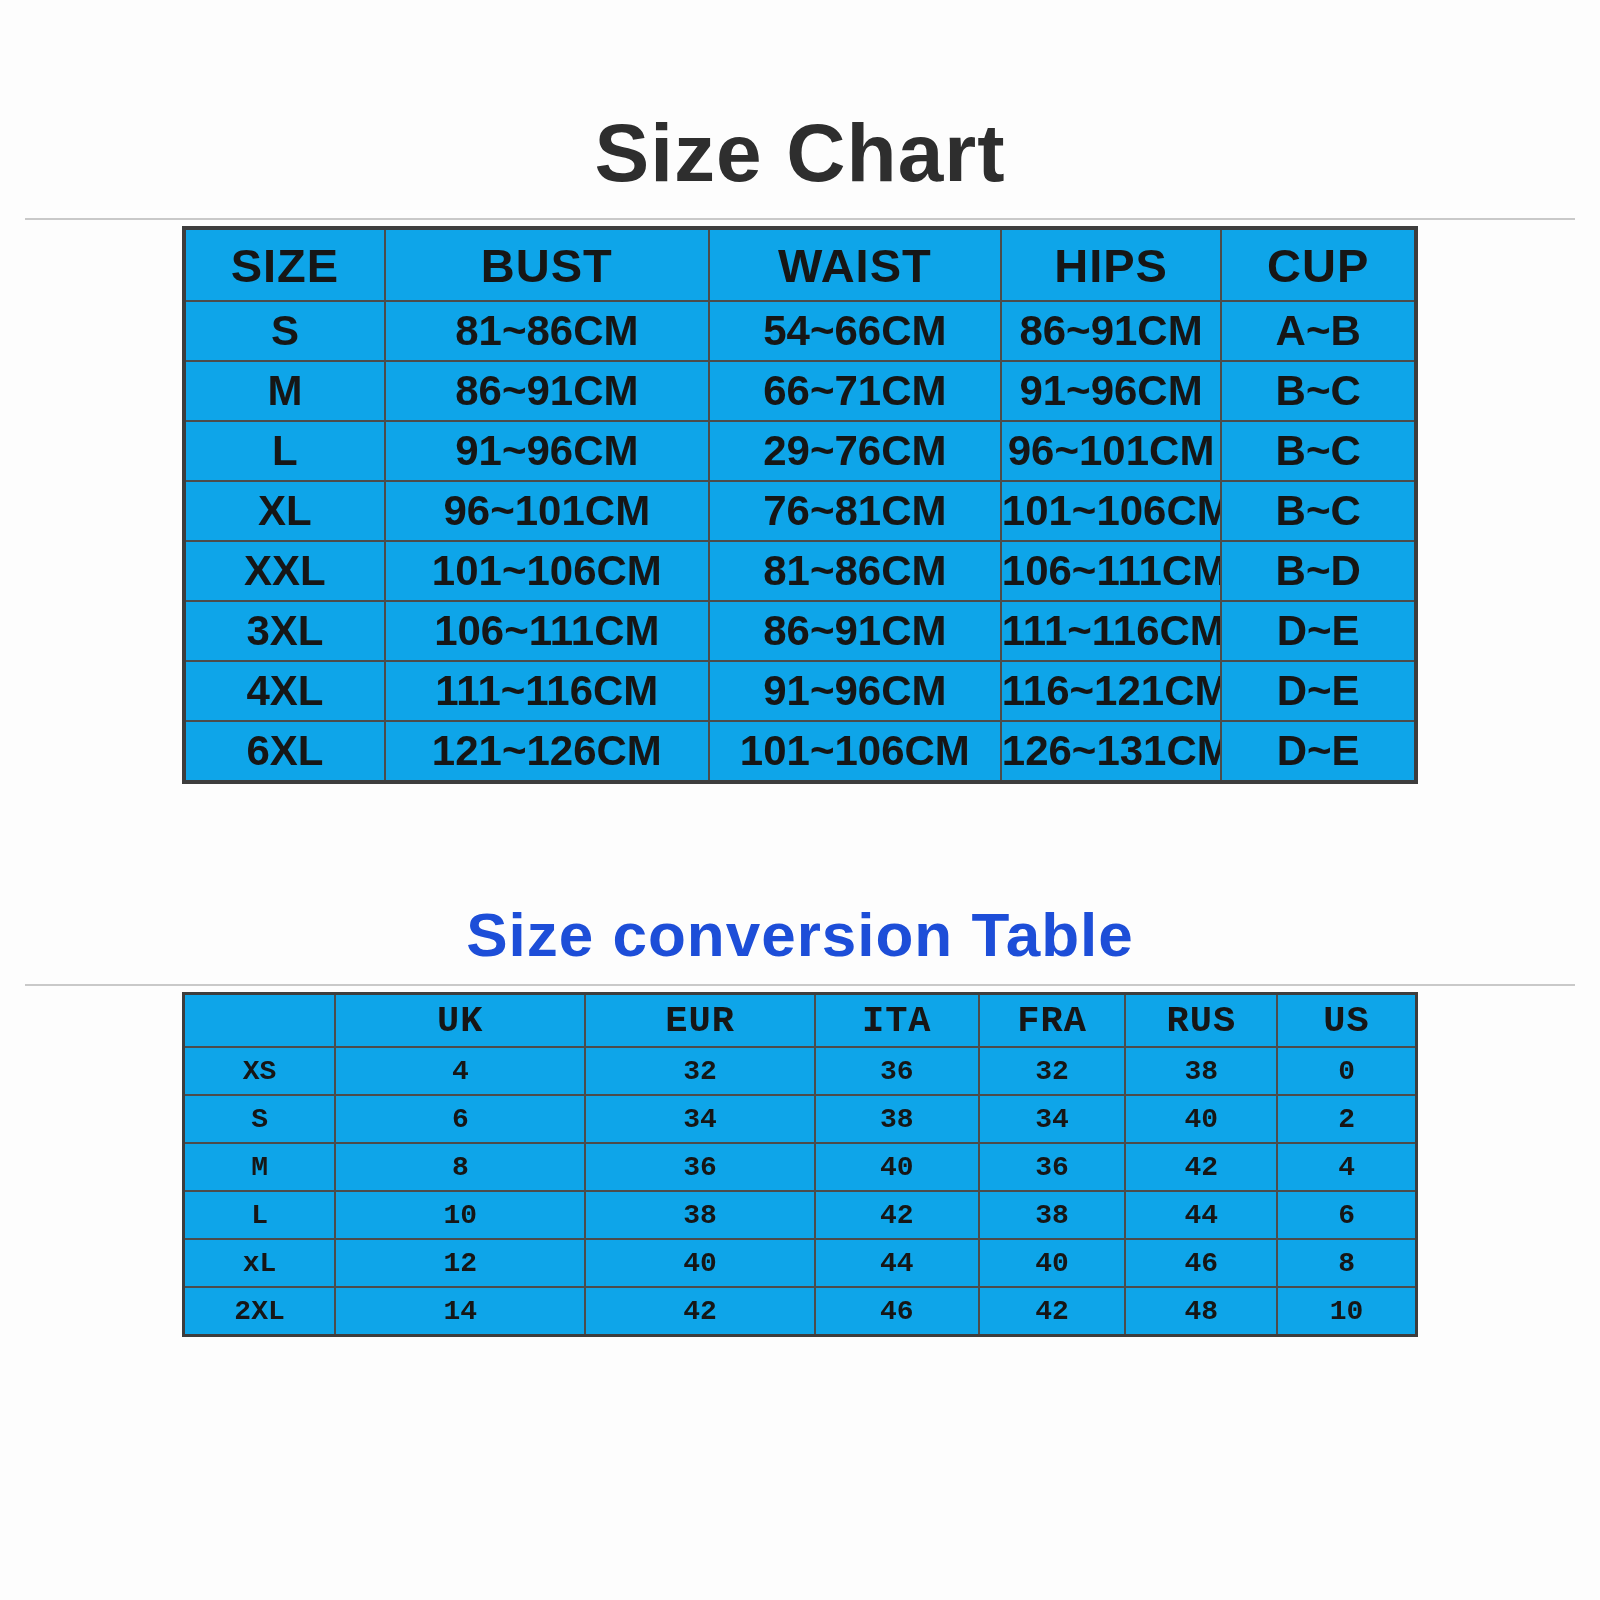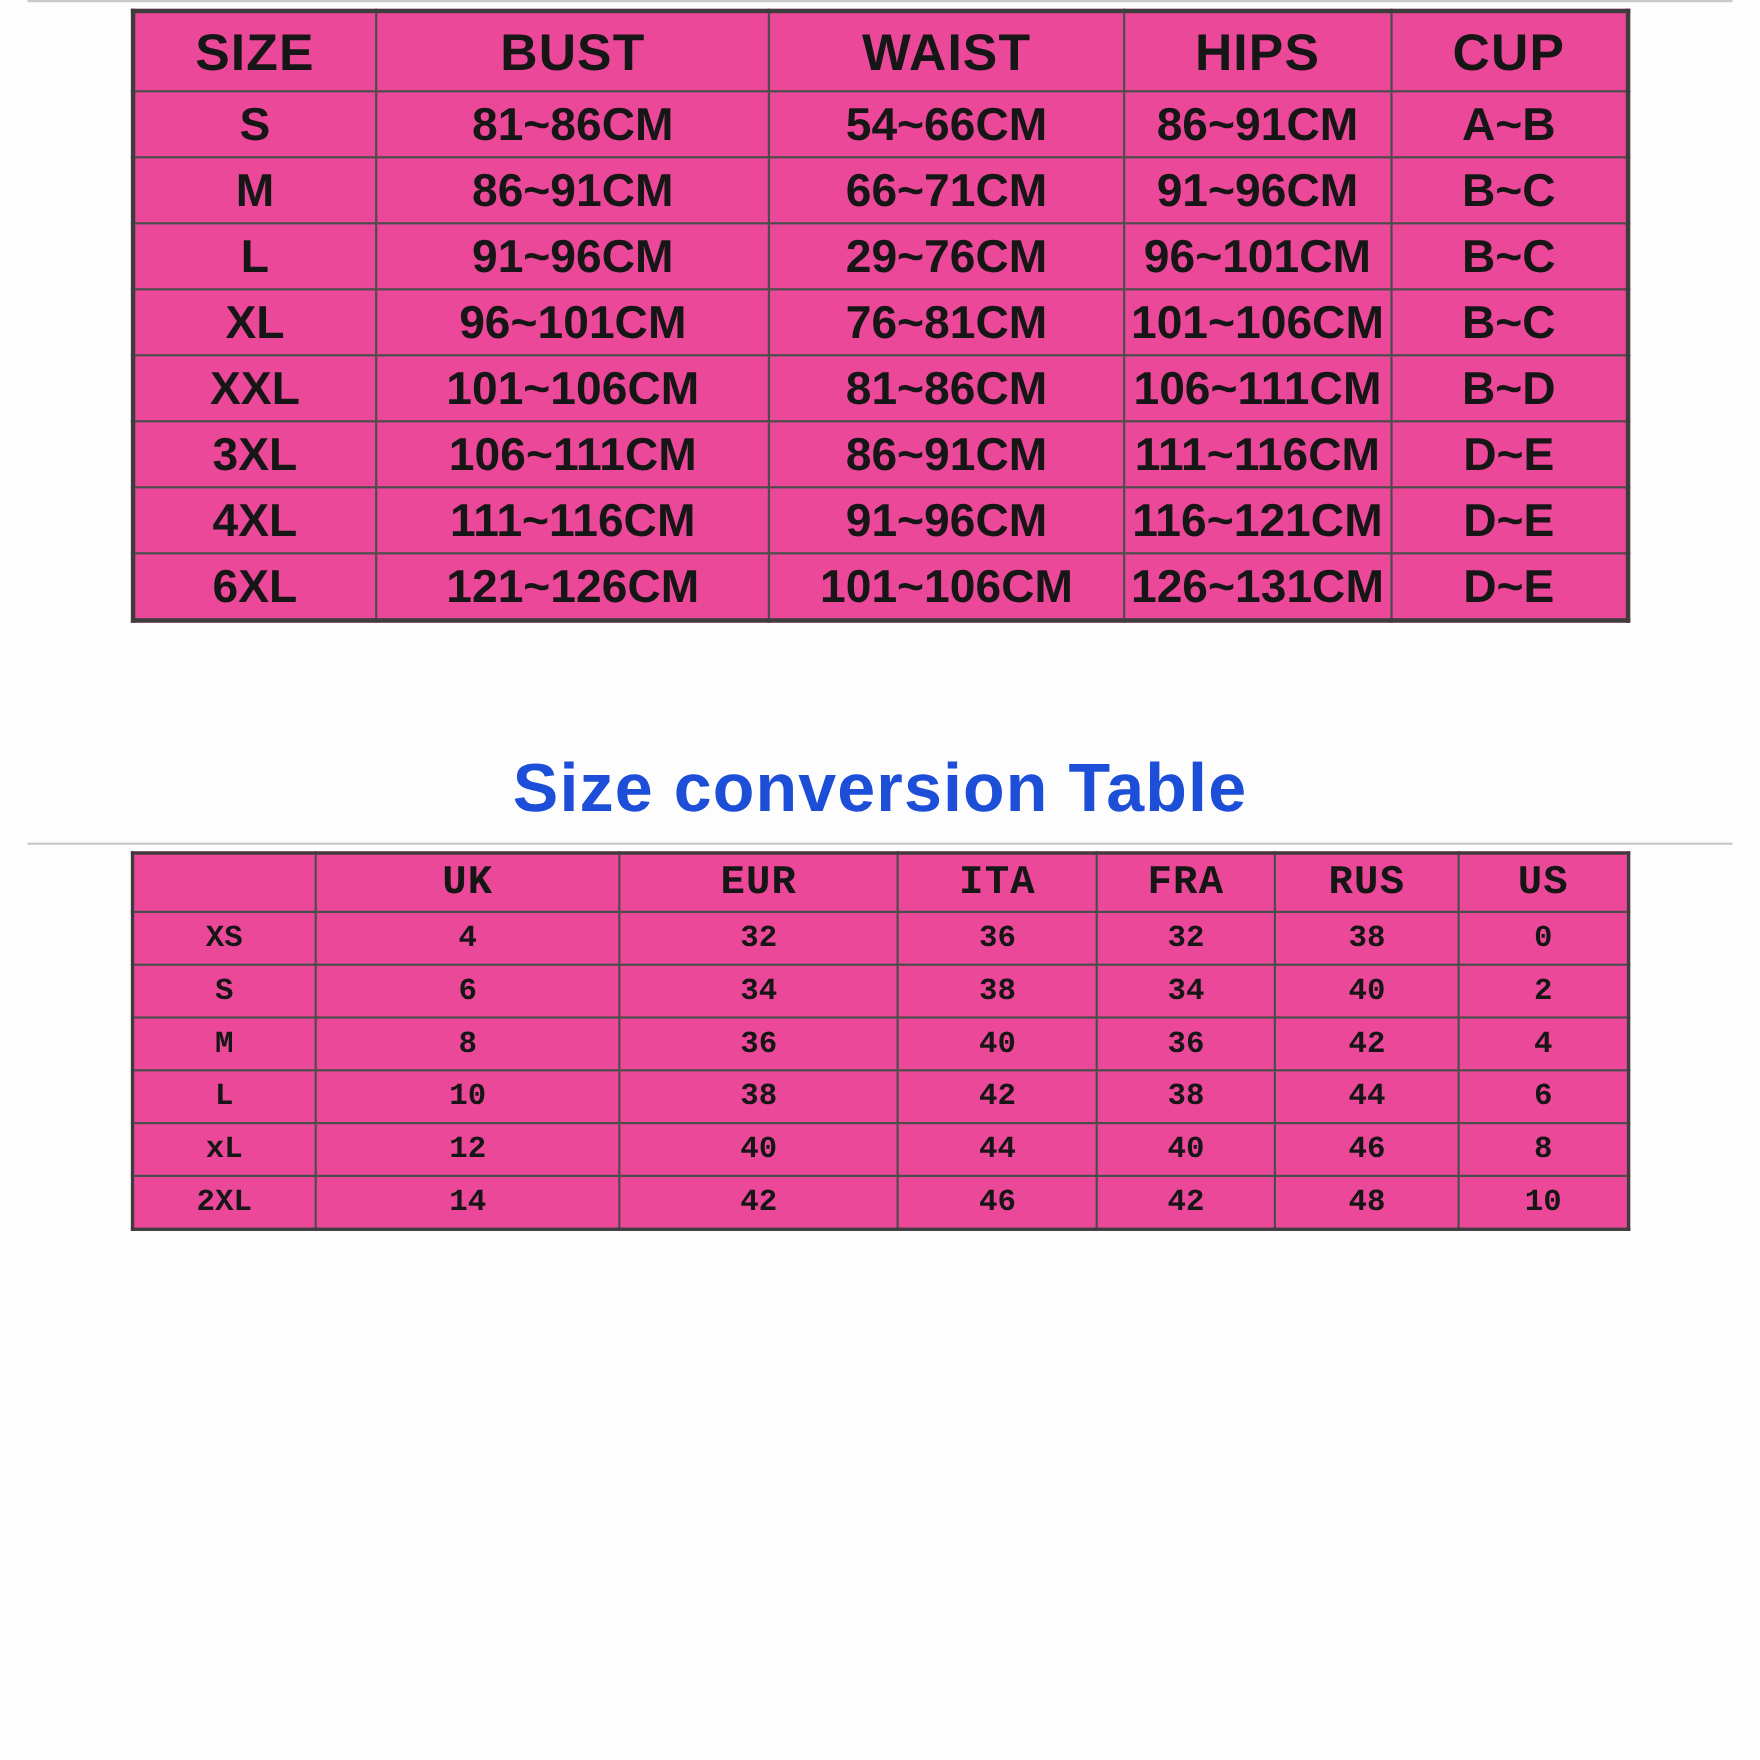--- a/index.html
+++ b/index.html
@@ -32,25 +32,25 @@
     color: #1d4ed8;
     line-height: 1.0;
   }
   .scan-line {
     width: 1550px;
     height: 2px;
     margin: 0 auto 6px auto;
     background: #c9c9c9;
   }
   table {
-    width: 1363px;
+    width: 1236px;
     margin: 0 auto;
     border-collapse: collapse;
     table-layout: fixed;
-    background: #ec4899;
+    background: #0ea5e9;
   }
   table.size-chart  { border: 4px solid #3d3d3d; }
   table.conversion  { border: 3px solid #3d3d3d; font-family: Liberation Mono, monospace; }
   th, td {
     border: 2px solid #4c4c4c;
     text-align: center;
     vertical-align: middle;
     font-weight: 700;
     padding: 0;
     overflow: hidden;
@@ -59,20 +59,21 @@
   .size-chart th { height: 70px; font-size: 47px; letter-spacing: 1px; }
   .size-chart td { height: 58px; font-size: 42px; }
   .conversion th { height: 51px; font-size: 37px; letter-spacing: 1px; }
   .conversion td { height: 46px; font-size: 28px; }
 </style>
 </head>
 <body>
 
 <div class="page">
 
+  <h1 class="main-title">Size Chart</h1>
 
   <div class="scan-line"></div>
 
   <table class="size-chart">
     <colgroup>
       <col style="width:16.3%">
       <col style="width:26.3%">
       <col style="width:23.7%">
       <col style="width:17.9%">
       <col style="width:15.8%">

